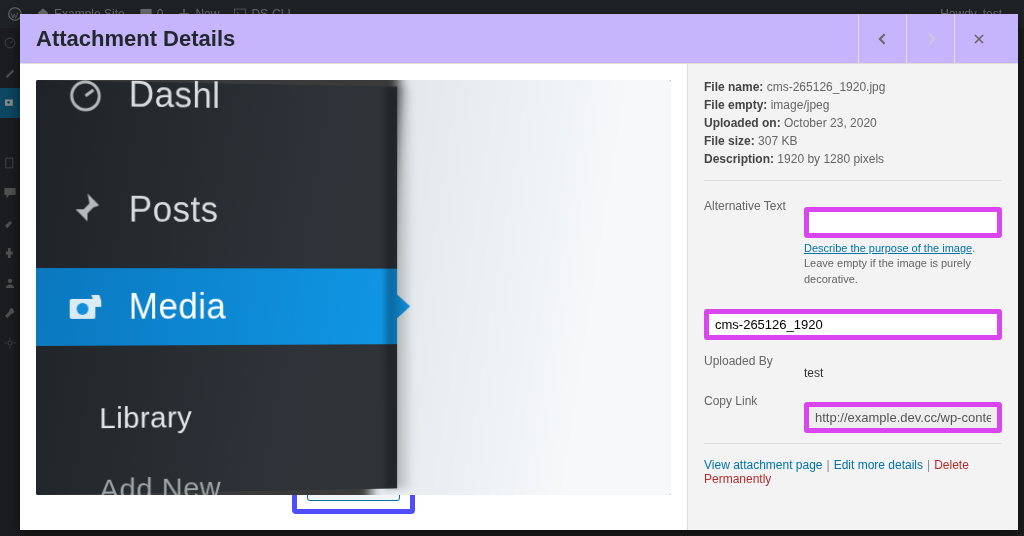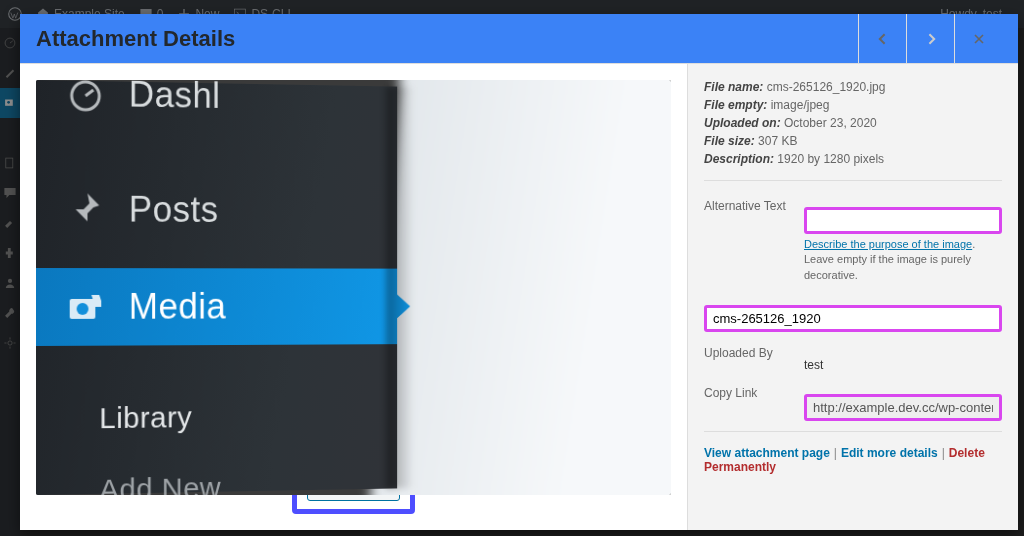--- a/index.html
+++ b/index.html
@@ -10,21 +10,21 @@
   .adminbar { height: 28px; background: #23282d; color: #a0a5aa; font-size: 12px; display: flex; align-items: center; padding: 0 8px; opacity: .6; }
   .adminbar .spacer { flex: 1; }
   .adminbar .item { margin-right: 14px; display: inline-flex; align-items: center; gap: 4px; }
   .adminbar svg { width: 14px; height: 14px; fill: #a0a5aa; }
   .side { position: absolute; top: 28px; left: 0; width: 20px; bottom: 0; background: #1a1e23; opacity: .5; }
   .side .sico { width: 20px; height: 30px; display:flex; align-items:center; justify-content:center; }
   .side .sico.active { background:#0073aa; }
   .side svg { width:14px; height:14px; fill:#888; }
   
   
-  .modal { position: absolute; top: 14px; left: 20px; right: 6px; bottom: 6px; background: #3b82f6; box-shadow: 0 5px 15px rgba(0,0,0,.5); display: flex; flex-direction: column; }
+  .modal { position: absolute; top: 14px; left: 20px; right: 6px; bottom: 6px; background: #c4b5fd; box-shadow: 0 5px 15px rgba(0,0,0,.5); display: flex; flex-direction: column; }
   .modal-header { height: 50px; border-bottom: 1px solid #ddd; display: flex; align-items: center; padding: 0 16px; }
   .modal-title { font-size: 22px; font-weight: 600; color: #23282d; flex: 1; }
   .navbtn { width: 48px; height: 50px; border-left: 1px solid #ddd; display: flex; align-items: center; justify-content: center; cursor: pointer; color: #666; }
   .navbtn.disabled { color: #ccc; cursor: default; }
   .navbtn svg { width: 16px; height: 16px; stroke: currentColor; fill: none; stroke-width: 2.5; }
   .closebtn svg { stroke-width: 2; }
   
   .modal-body { flex: 1; display: flex; background: #fff; overflow: hidden; }
   
   
@@ -47,33 +47,33 @@
   .mico svg { width:100%; height:100%; fill:#cfd3d6; }
   .mitem.media .mico svg { fill:#fff; }
   
   .editbtn-wrap { display:flex; justify-content:center; margin-top:12px; }
   .editbtn-highlight { border:5px solid #4e4eff; padding:8px 10px; border-radius:4px; }
   .editbtn { display:inline-block; padding:5px 14px; border:1px solid #0071a1; color:#0071a1; background:#f3f5f6; border-radius:3px; font-size:13px; cursor:pointer; }
   
   
   .details { width:330px; background:#f3f3f3; padding:14px 16px 10px; overflow:auto; font-size:12px; color:#666;}
   .meta { line-height:1.5; margin-bottom:12px;}
-  .meta b { color:#444;font-style:italic; }
+  .meta b { color:#444; }
   .sep { border:0; border-top:1px solid #ddd; margin:10px 0 14px; }
   .row { display:flex; margin-bottom:10px; }
   .row .lab { width:100px; text-align:left; padding-right:12px; padding-top:4px; color:#666; }
   .row .inp { flex:1;margin-top:12px; }
-  .row input[type=text], .row textarea { width:100%; border:3px solid #d946ef; border-radius:3px; padding:3px 6px; font-size:13px; font-family:inherit; background:#fff; }
+  .row input[type=text], .row textarea { width:100%; border:5px solid #d946ef; border-radius:3px; padding:3px 6px; font-size:13px; font-family:inherit; background:#fff; }
   .row input[readonly] { background:#eee; color:#555;}
   .row textarea { height:52px; resize:vertical; }
   .help { font-size:11px; color:#666; margin-top:3px; line-height:1.4;}
   .help a { color:#0073aa; text-decoration:underline; }
   .val { padding-top:4px; color:#333;}
   .actions { margin-top:6px; font-size:12px;}
-  .actions a { color:#0073aa; text-decoration:none;font-weight:bold;}
+  .actions a { color:#0073aa; text-decoration:none;}
   .actions a.del { color:#b32d2e;}
   .actions .pipe { color:#888; padding:0 4px;}
 </style>
 </head>
 <body>
 
 <div class="bg">
   <div class="adminbar">
     <span class="item">
         <svg viewBox="0 0 20 20">

